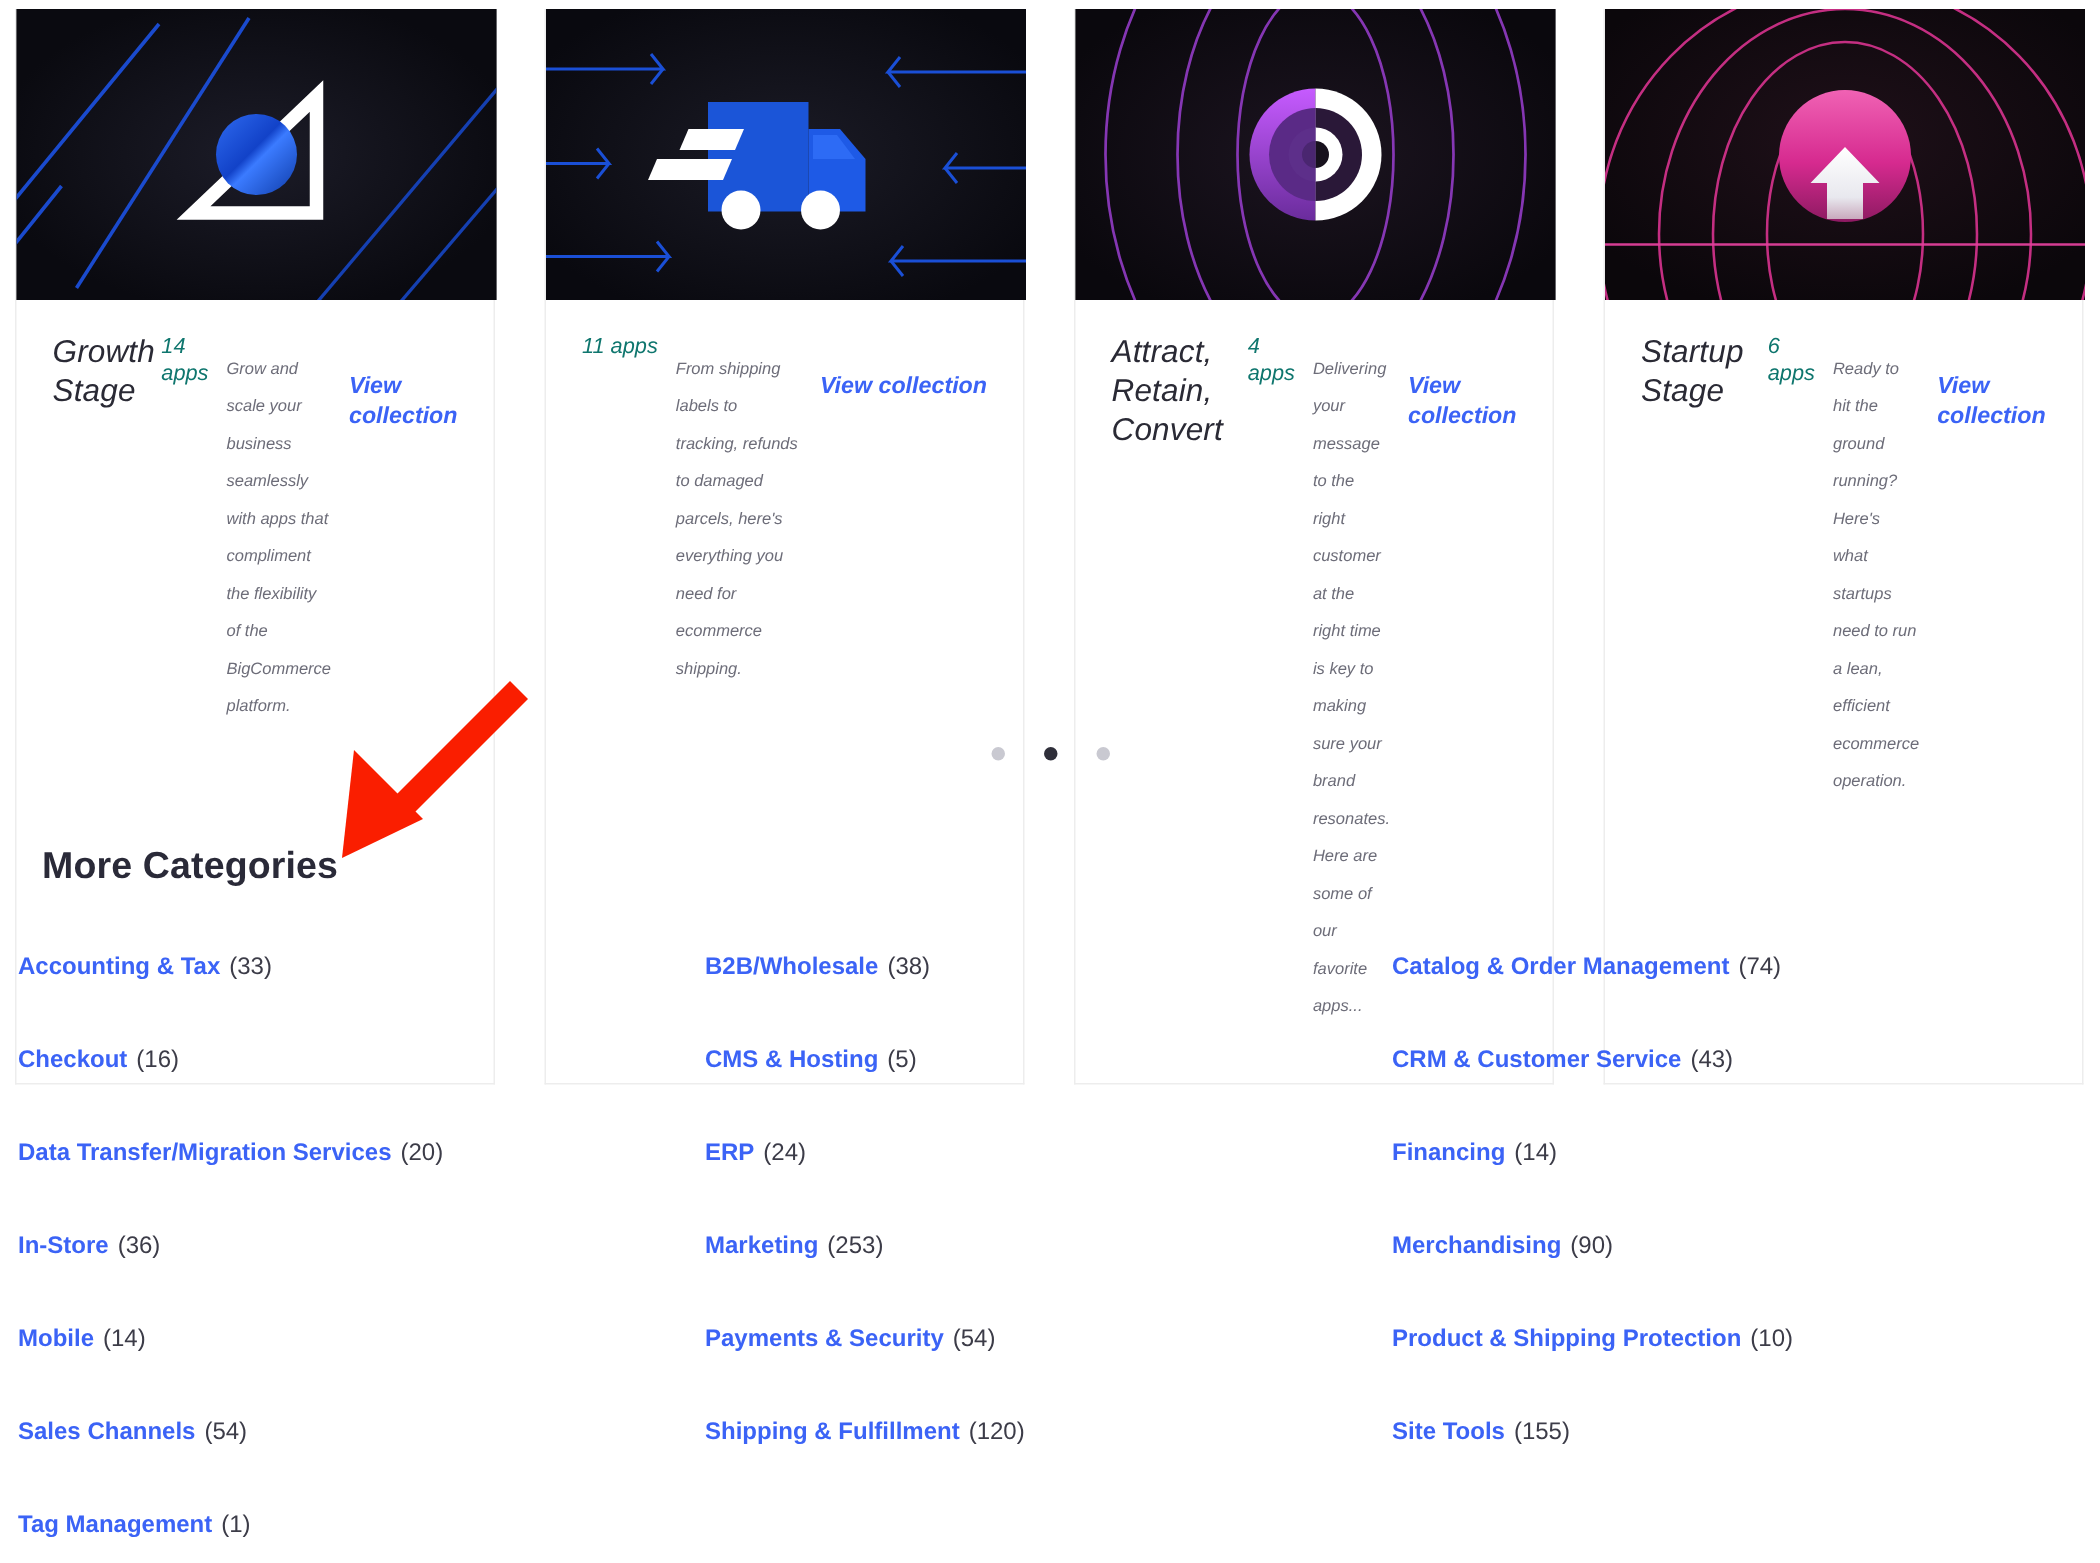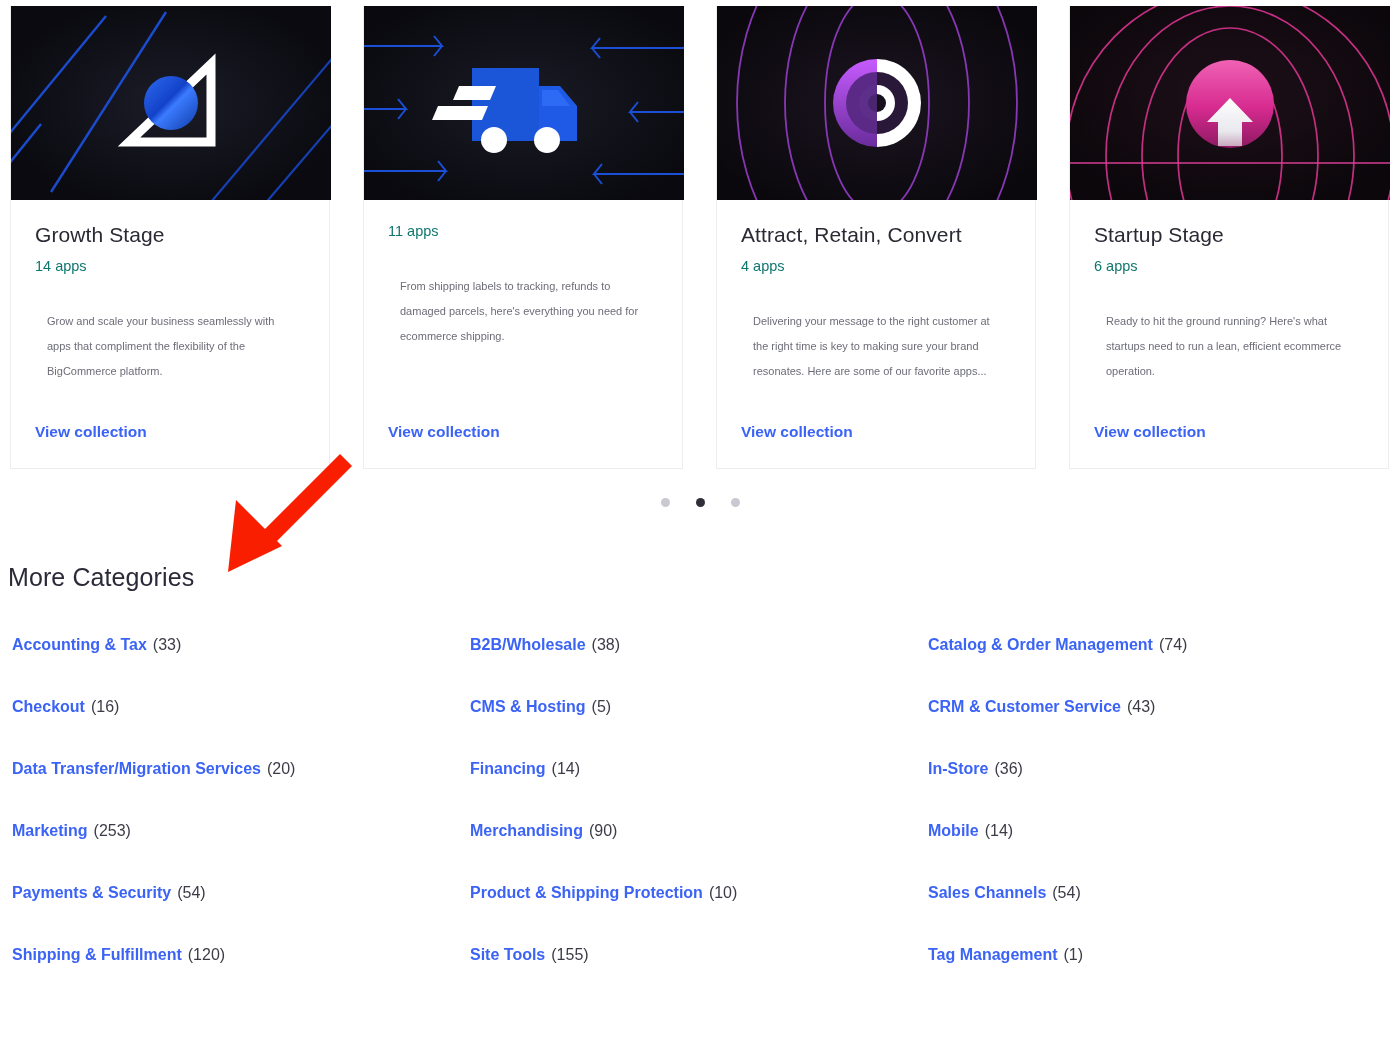--- a/index.html
+++ b/index.html
@@ -39,22 +39,23 @@
     width: 320px;
     height: 194px;
     position: relative;
     overflow: hidden;
     background: #0b0b10;
     display: block;
   }
   .card-body {
     padding: 22px 24px 26px 24px;
     display: flex;
-    flex-direction: column;
+    flex-direction: row;
     flex: 1;
+    font-style: italic;
   }
   .card-title {
     font-size: 21px;
     line-height: 26px;
     color: #2a2a35;
     font-weight: 400;
     letter-spacing: 0.1px;
     margin: 0 0 9px 0;
   }
   .card-apps {
@@ -73,21 +74,20 @@
   .card-link {
     margin-top: 26px;
     font-size: 15.5px;
     line-height: 20px;
     color: #3b63f6;
     font-weight: 700;
     text-decoration: none;
     cursor: pointer;
     display: inline-block;
     align-self: flex-start;
-    text-align: center;
   }
 
   
   .art { position: absolute; inset: 0; }
 
   
   .dots {
     position: absolute;
     top: 498px;
     left: 0;
@@ -100,25 +100,25 @@
     width: 9px; height: 9px;
     border-radius: 50%;
     background: #c9c9d1;
     cursor: pointer;
   }
   .dot.active { background: #2f2f3a; }
 
   
   .more-heading {
     position: absolute;
-    left: 8px;
+    left: 28px;
     top: 560px;
     font-size: 25px;
     line-height: 34px;
-    font-weight: 400;
+    font-weight: 700;
     color: #2a2a38;
     margin: 0;
     letter-spacing: 0.1px;
   }
   .cat-grid {
     position: absolute;
     left: 12px;
     top: 634px;
     width: 1380px;
     display: grid;
@@ -365,20 +365,24 @@
       </div>
 
     <div class="cat-cell">
         <a class="cat-link">CRM &amp; Customer Service</a>
         <span class="cat-count">(43)</span>
       </div>
     <div class="cat-cell">
         <a class="cat-link">Data Transfer/Migration Services</a>
         <span class="cat-count">(20)</span>
       </div>
+    <div class="cat-cell">
+        <a class="cat-link">ERP</a>
+        <span class="cat-count">(24)</span>
+      </div>
 
     <div class="cat-cell">
         <a class="cat-link">Financing</a>
         <span class="cat-count">(14)</span>
       </div>
     <div class="cat-cell">
         <a class="cat-link">In-Store</a>
         <span class="cat-count">(36)</span>
       </div>
     <div class="cat-cell">

